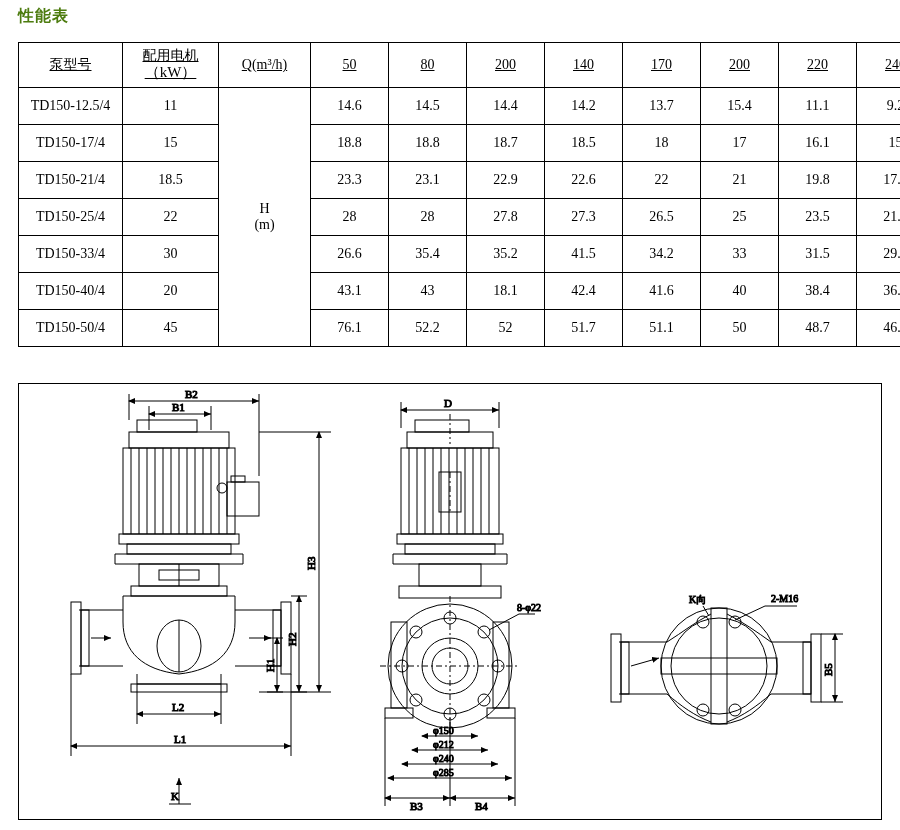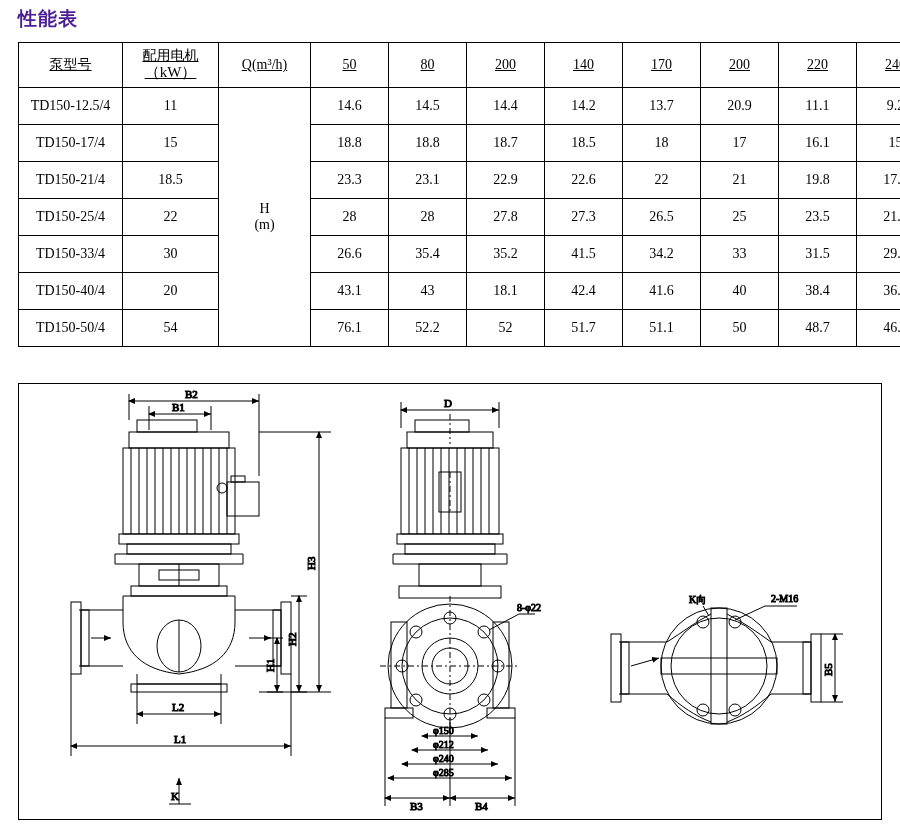--- a/index.html
+++ b/index.html
@@ -19,23 +19,23 @@
     position: relative;
     width: 900px;
     height: 830px;
   }
   .title {
     position: absolute;
     left: 18px;
     top: 6px;
     font-family: "Liberation Sans", sans-serif;
     font-weight: bold;
-    font-size: 19px;
+    font-size: 16px;
     letter-spacing: 1px;
-    color: #4c1d95;
+    color: #4d7c0f;
   }
   table.perf {
     position: absolute;
     left: 18px;
     top: 42px;
     width: 864px;
     border-collapse: collapse;
     table-layout: fixed;
   }
   table.perf th, table.perf td {
@@ -137,21 +137,21 @@
         <td>11</td>
         <td rowspan="7" class="hcol-h">
           <span class="hcell-sub">H</span>
           <span class="hcell-sub">(m)</span>
         </td>
         <td>14.6</td>
         <td>14.5</td>
         <td>14.4</td>
         <td>14.2</td>
         <td>13.7</td>
-        <td>20.9</td>
+        <td>15.4</td>
         <td>11.1</td>
         <td>9.2</td>
       </tr>
       <tr>
         <td>TD150-17/4</td>
         <td>15</td>
         <td>18.8</td>
         <td>18.8</td>
         <td>18.7</td>
         <td>18.5</td>
@@ -203,21 +203,21 @@
         <td>43</td>
         <td>18.1</td>
         <td>42.4</td>
         <td>41.6</td>
         <td>40</td>
         <td>38.4</td>
         <td>36.2</td>
       </tr>
       <tr>
         <td>TD150-50/4</td>
-        <td>54</td>
+        <td>45</td>
         <td>76.1</td>
         <td>52.2</td>
         <td>52</td>
         <td>51.7</td>
         <td>51.1</td>
         <td>50</td>
         <td>48.7</td>
         <td>46.7</td>
       </tr>
     </tbody>

